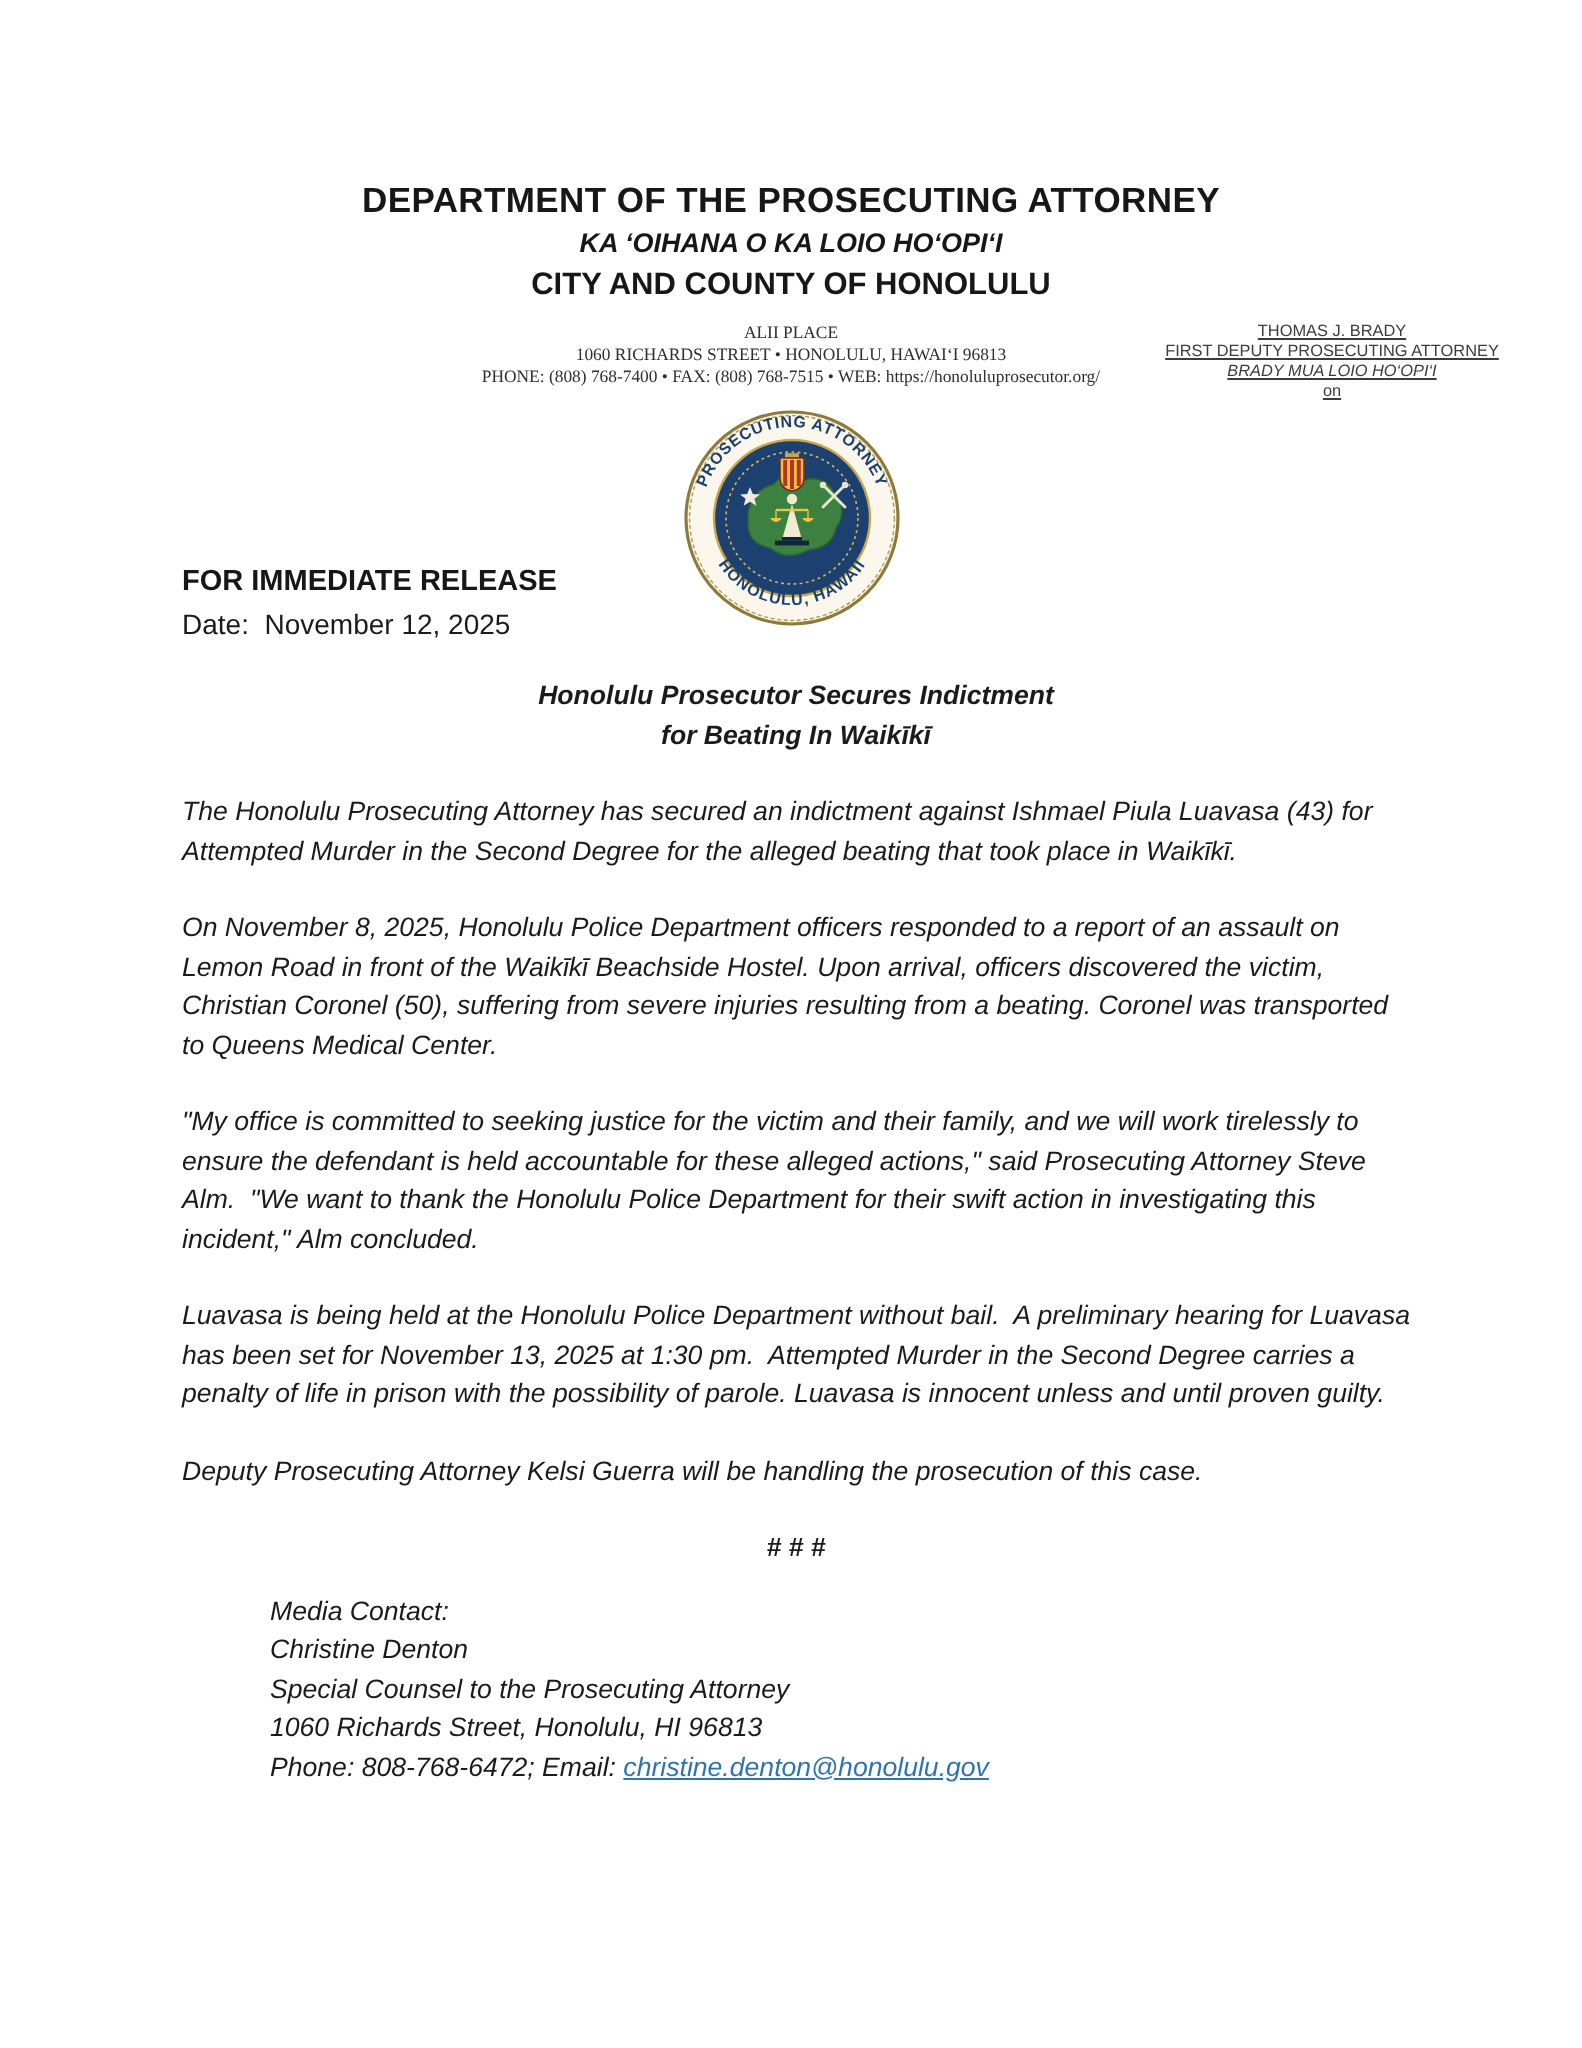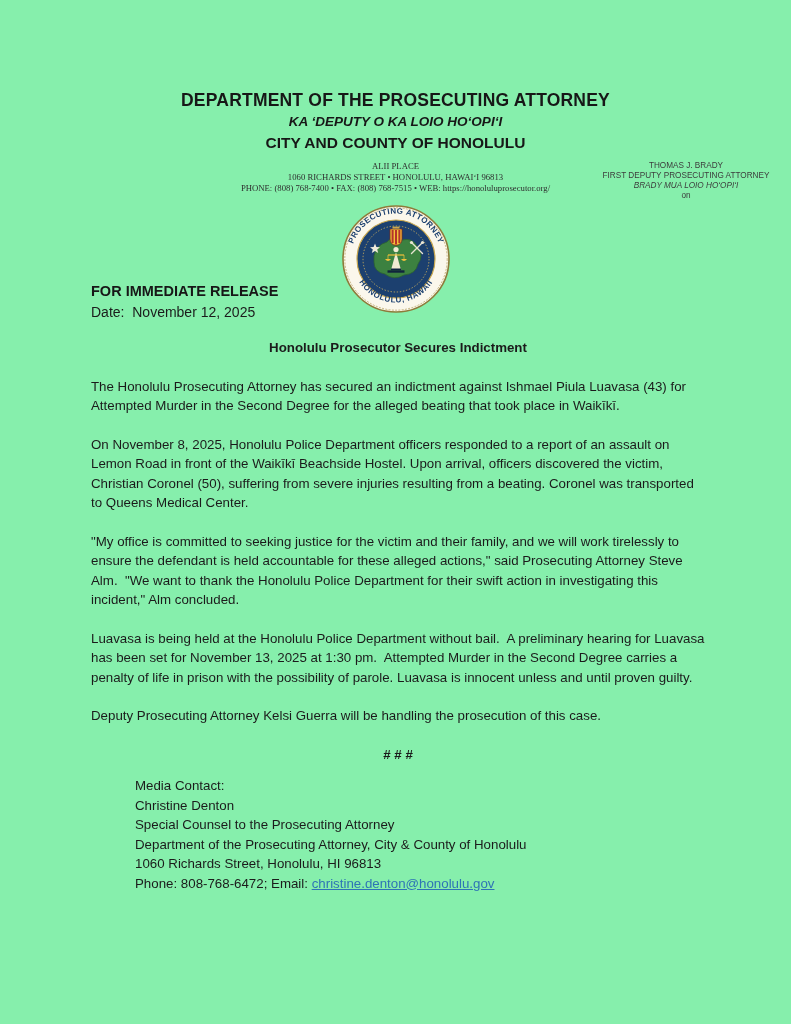--- a/index.html
+++ b/index.html
@@ -5,21 +5,21 @@
   html, body {
     margin: 0;
     padding: 0;
     background: #e8e8e8;
   }
   .page {
     position: relative;
     width: 791px;
     height: 1024px;
     margin: 0 auto;
-    background: #86efac;
+    background: #ffffff;
     font-family: "Liberation Sans", sans-serif;
     color: #1b1b1b;
     overflow: hidden;
   }
 
   
   .letterhead {
     position: absolute;
     top: 90px;
     left: 0;
@@ -50,26 +50,27 @@
     font-size: 8.7px;
     line-height: 11px;
     color: #2e2e2e;
     font-family: Liberation Serif, serif;
   }
 
   
   .official-block {
     position: absolute;
     top: 161px;
-    right: 0;
+    right: 20px;
     width: 210px;
     text-align: center;
     font-size: 8.2px;
     line-height: 10px;
     color: #3c3c3c;
+    text-decoration: underline;
   }
   .official-hawaiian { font-style: italic; }
 
   
   .seal {
     position: absolute;
     top: 204px;
     left: 50%;
     transform: translateX(-50%);
     width: 110px;
@@ -96,20 +97,21 @@
 
   
   .body-content {
     position: absolute;
     top: 338px;
     left: 91px;
     width: 614px;
     font-size: 13.3px;
     line-height: 19.5px;
     color: #1b1b1b;
+    font-style: italic;
   }
   .doc-title {
     text-align: center;
     font-weight: bold;
     margin-bottom: 19px;
   }
   .para {
     margin: 0 0 19px 0;
     white-space: pre-wrap;
   }
@@ -125,21 +127,21 @@
     cursor: pointer;
   }
 </style>
 </head>
 <body>
 
 <div class="page">
 
   <div class="letterhead">
     <div class="dept-title">DEPARTMENT OF THE PROSECUTING ATTORNEY</div>
-    <div class="hawaiian-title">KA ‘DEPUTY O KA LOIO HO‘OPI‘I</div>
+    <div class="hawaiian-title">KA ‘OIHANA O KA LOIO HO‘OPI‘I</div>
     <div class="city-county">CITY AND COUNTY OF HONOLULU</div>
     <div class="address-block">
       <div>ALII PLACE</div>
       <div>1060 RICHARDS STREET • HONOLULU, HAWAI‘I 96813</div>
       <div>PHONE: (808) 768-7400 • FAX: (808) 768-7515 • WEB: https://honoluluprosecutor.org/</div>
     </div>
   </div>
 
   <div class="official-block">
     <div>THOMAS J. BRADY</div>
@@ -201,33 +203,33 @@
   </svg>
 
   <div class="release-block">
     <div class="release-label">FOR IMMEDIATE RELEASE</div>
     <div class="release-date">Date:  November 12, 2025</div>
   </div>
 
   <div class="body-content">
     <div class="doc-title">
       <div>Honolulu Prosecutor Secures Indictment</div>
+      <div>for Beating In Waikīkī</div>
     </div>
 
     <div class="para">The Honolulu Prosecuting Attorney has secured an indictment against Ishmael Piula Luavasa (43) for Attempted Murder in the Second Degree for the alleged beating that took place in Waikīkī.</div>
     <div class="para">On November 8, 2025, Honolulu Police Department officers responded to a report of an assault on Lemon Road in front of the Waikīkī Beachside Hostel. Upon arrival, officers discovered the victim, Christian Coronel (50), suffering from severe injuries resulting from a beating. Coronel was transported to Queens Medical Center.</div>
     <div class="para">"My office is committed to seeking justice for the victim and their family, and we will work tirelessly to ensure the defendant is held accountable for these alleged actions," said Prosecuting Attorney Steve Alm.  "We want to thank the Honolulu Police Department for their swift action in investigating this incident," Alm concluded.</div>
     <div class="para">Luavasa is being held at the Honolulu Police Department without bail.  A preliminary hearing for Luavasa has been set for November 13, 2025 at 1:30 pm.  Attempted Murder in the Second Degree carries a penalty of life in prison with the possibility of parole. Luavasa is innocent unless and until proven guilty.</div>
     <div class="para">Deputy Prosecuting Attorney Kelsi Guerra will be handling the prosecution of this case.</div>
 
     <div class="end-mark"># # #</div>
 
     <div class="contact-block">
       <div>Media Contact:</div>
       <div>Christine Denton</div>
       <div>Special Counsel to the Prosecuting Attorney</div>
-      <div>Department of the Prosecuting Attorney, City &amp; County of Honolulu</div>
       <div>1060 Richards Street, Honolulu, HI 96813</div>
       <div><span>Phone: 808-768-6472; Email: </span><a class="email-link">christine.denton@honolulu.gov</a></div>
     </div>
   </div>
 
 </div>
 
 </body></html>

